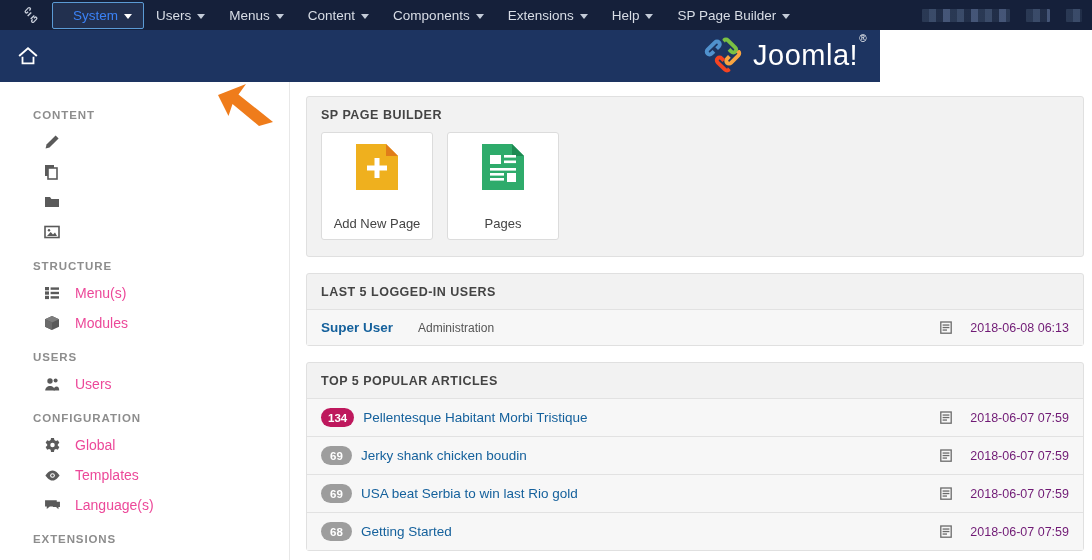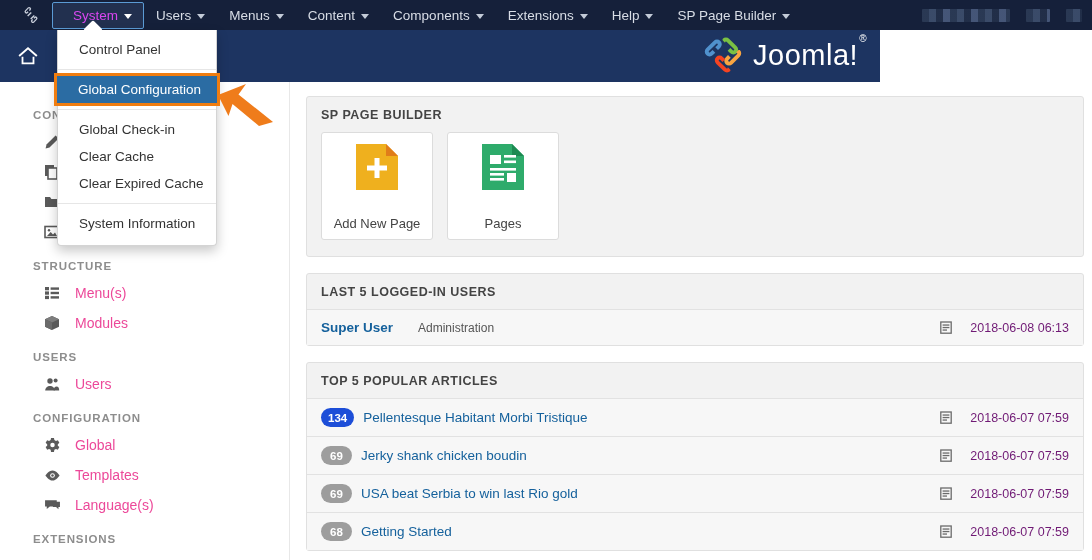--- a/index.html
+++ b/index.html
@@ -21,21 +21,21 @@
   .joomla-mark {
     width: 34px; display: flex; align-items: center; justify-content: center;
     margin-left: 14px; margin-right: 4px;
   }
   .menu-item {
     color: #d8dde6; font-size: 13.5px; padding: 5px 11px;
     display: flex; align-items: center; gap: 6px; white-space: nowrap;
     border: 1px solid transparent; border-radius: 2px;
   }
   .menu-item.active {
-    background: #22304f; border-color: #5b9bd5; color: #d946ef; padding-left: 20px;
+    background: #22304f; border-color: #5b9bd5; color: #3b82f6; padding-left: 20px;
   }
   .caret {
     width: 0; height: 0; border-left: 4px solid transparent;
     border-right: 4px solid transparent; border-top: 5px solid #c3cbd8;
     display: inline-block; margin-top: 2px;
   }
   .menu-item.active .caret { border-top-color: #ffffff; }
   .redact-wrap {
     margin-left: auto; margin-right: 10px; display: flex; gap: 16px; align-items: center;
   }
@@ -142,21 +142,21 @@
     background: #f7f7f7; border-top: 1px solid #e2e2e2;
     display: flex; align-items: center;
     padding: 9px 14px; min-height: 36px;
   }
   .row-left { display: flex; align-items: center; gap: 9px; }
   .badge {
     min-width: 31px; height: 19px; border-radius: 10px; background: #9d9d9d;
     color: #ffffff; font-size: 11.5px; font-weight: bold;
     display: flex; align-items: center; justify-content: center; padding: 0 7px;
   }
-  .badge.hot { background: #1d4ed8; }
+  .badge.hot { background: #be185d; }
   .row-link { color: #15619c; font-size: 13.5px; font-weight: normal; }
   .row-user { color: #15619c; font-size: 13.5px; font-weight: bold; }
   .row-sub { color: #555555; font-size: 12px; margin-left: 16px; }
   .row-right {
     margin-left: auto; display: flex; align-items: center; gap: 18px;
     color: #701a75; font-size: 12.5px;
   }
   .cal-ico { color: #6b6b6b; display: flex; align-items: center; }
 </style>
 </head>
@@ -465,32 +465,20 @@
                 <rect x="2.6" y="5.9" width="6.8" height="1.3" fill="#6b6b6b"></rect>
                 <rect x="2.6" y="8.4" width="4.4" height="1.3" fill="#6b6b6b"></rect>
               </svg>
           </span>
           <span>2018-06-07 07:59</span>
         </div>
       </div>
     </div>
   </div>
 
-  <div class="dropdown">
-    <div class="dd-tip"></div>
-    <div class="dd-item">Control Panel</div>
-    <div class="dd-sep"></div>
-    <div class="dd-item highlight">Global Configuration</div>
-    <div class="dd-sep"></div>
-    <div class="dd-item">Global Check-in</div>
-    <div class="dd-item">Clear Cache</div>
-    <div class="dd-item">Clear Expired Cache</div>
-    <div class="dd-sep"></div>
-    <div class="dd-item">System Information</div>
-  </div>
 
   <div class="arrow-ann">
     <svg width="64" height="48" viewBox="0 0 64 48">
       <path d="M3 13 L31 2 L23.5 12.5 L58 40 L44 44 L17.5 22 L13.5 34 Z" fill="#ef7c1b"></path>
     </svg>
   </div>
 
 </div>
 
 </body></html>

